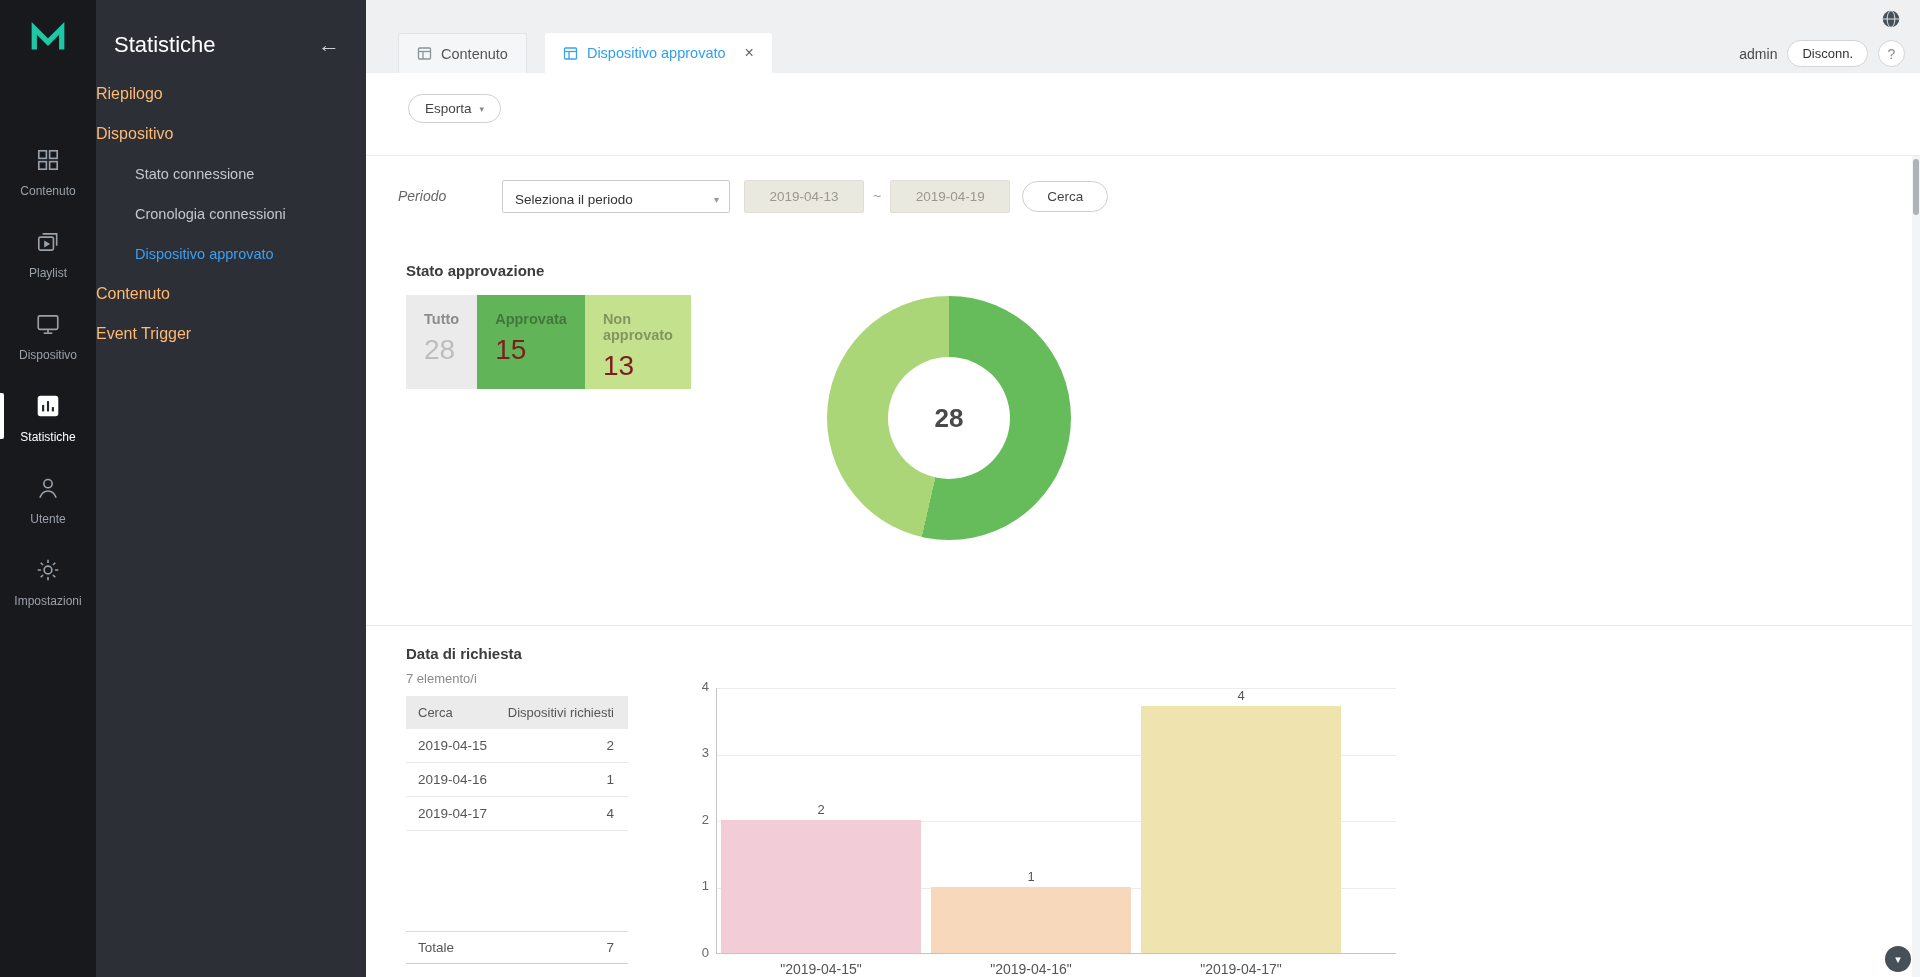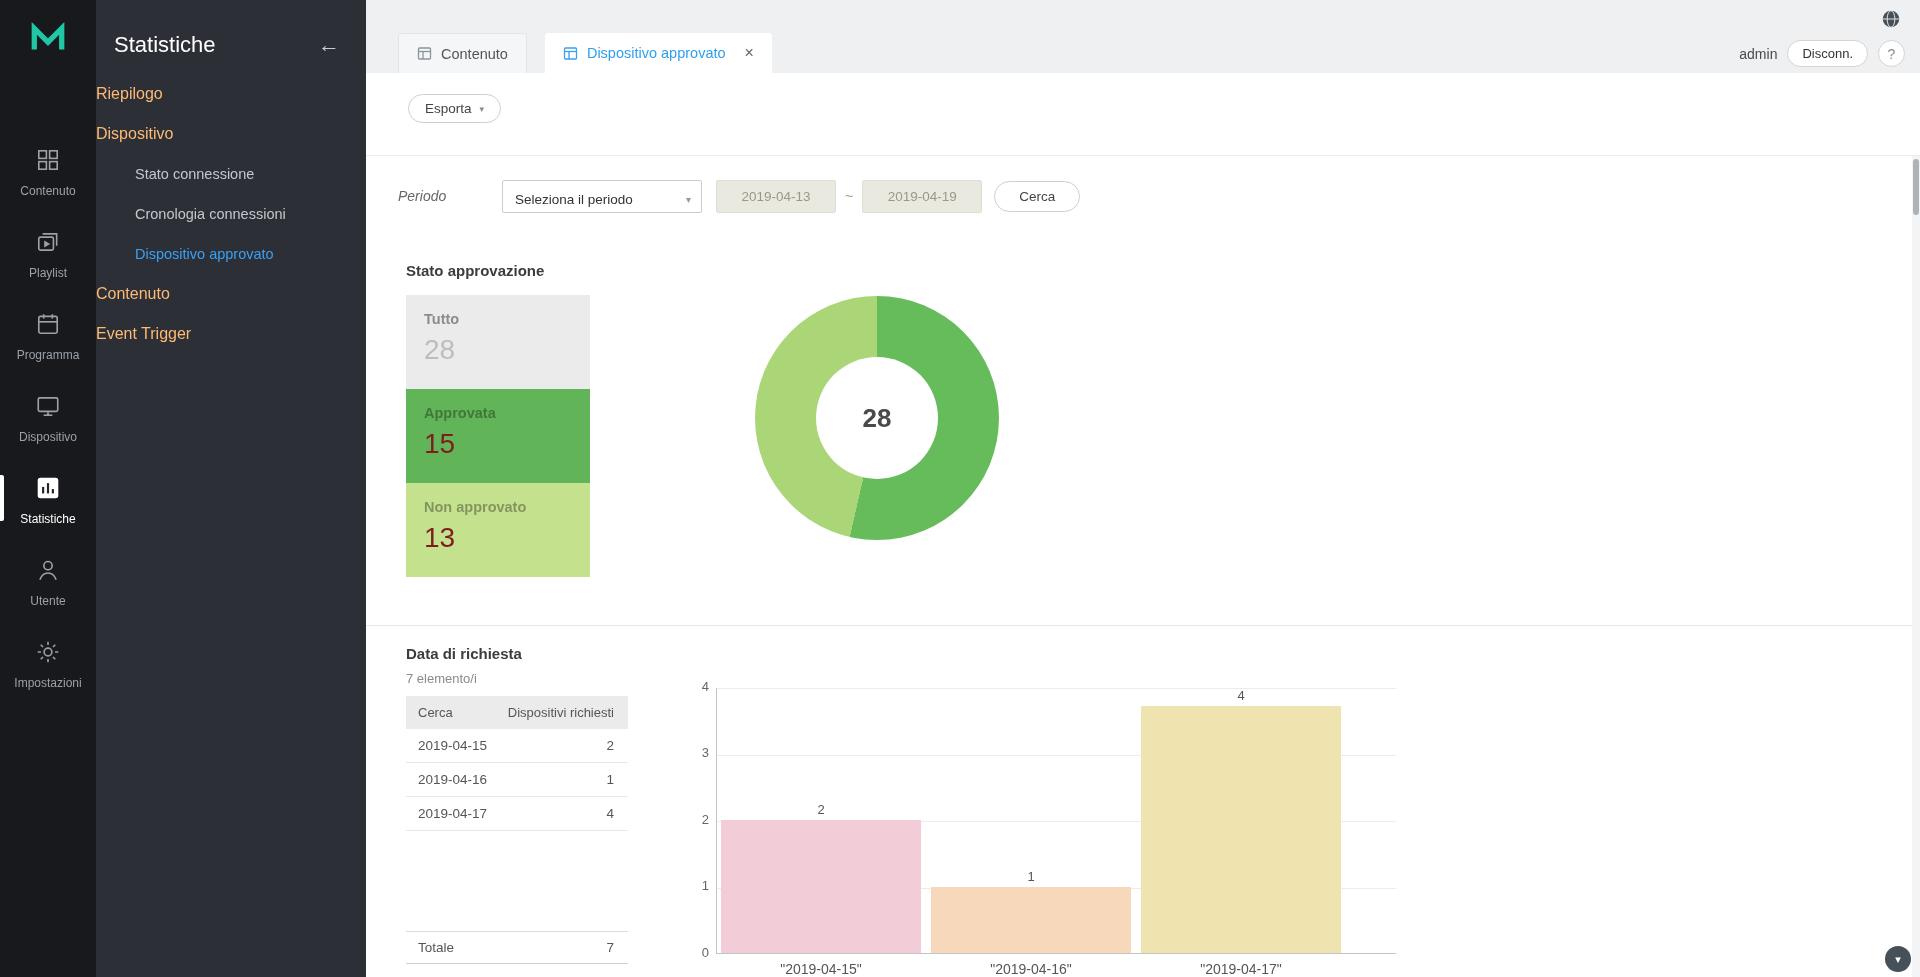--- a/index.html
+++ b/index.html
@@ -46,31 +46,31 @@
   .tab.active { background:#fff; color:#2f9ff0; }
   .tab .close { margin-left:10px; color:#666; font-size:16px; line-height:1; cursor:pointer; }
   .tab-icon { line-height:0; }
 
   .toolbar { position:absolute; top:73px; left:0; right:0; height:83px; background:#fff; border-bottom:1px solid #e9ebec; }
   .export-btn { position:absolute; top:21px; left:42px; height:29px; padding:0 16px; border:1px solid #cfcfcf; border-radius:15px; background:#fff; display:flex; align-items:center; gap:8px; font-size:13.5px; color:#444; cursor:pointer; }
   .caret { font-size:9px; color:#888; }
 
   .filters { position:absolute; top:156px; left:0; right:0; height:80px; display:flex; align-items:center; padding-left:32px; }
   .filter-label { width:104px; font-size:14px; color:#666;font-style:italic; }
-  .select { width:200px; height:33px; border:1px solid #ccc; border-radius:2px; background:#fff; display:flex; align-items:center; justify-content:space-between; padding:7px 10px 0 12px; font-size:13.5px; color:#333; cursor:pointer; margin-right:14px; }
+  .select { width:228px; height:33px; border:1px solid #ccc; border-radius:2px; background:#fff; display:flex; align-items:center; justify-content:space-between; padding:7px 10px 0 12px; font-size:13.5px; color:#333; cursor:pointer; margin-right:14px; }
   .select .caret { font-size:10px; color:#999; }
   .date-input { width:120px; height:33px; border:1px solid #e0ded4; background:#eae9e0; color:#9a988c; font-size:13.5px; text-align:center; border-radius:2px; font-family:inherit; }
   .tilde { margin:0 9px; color:#999; font-size:14px; }
   .search-btn { margin-left:12px; height:31px; padding:0 24px; border:1px solid #cfcfcf; border-radius:16px; background:#fff; font-size:13.5px; color:#444; cursor:pointer; }
 
   .section-title { font-size:15px; font-weight:bold; color:#3c3c3c; }
 
   .approval { position:absolute; top:262px; left:40px; right:60px; }
   .approval-row { display:flex; margin-top:16px; }
-  .stats { width:184px; display:flex; flex-direction:column; }
+  .stats { width:256px; display:flex; flex-direction:row; }
   .stat-box { height:94px; padding:16px 18px 0 18px; }
   .stat-label { font-size:14.5px; font-weight:bold; }
   .stat-value { font-size:28px; margin-top:7px; }
   .stat-box.gray .stat-label { color:#8c8c8c; }
   .stat-box.gray .stat-value { color:#bdbdbd; }
   .stat-box.colored .stat-label { color:rgba(0,0,0,0.34); }
   .stat-box.colored .stat-value { color:#7f1d1d; }
 
   .donut { margin-left:165px; position:relative; width:244px; height:244px; margin-top:1px; }
   .donut-ring { width:244px; height:244px; border-radius:50%; }
@@ -126,31 +126,20 @@
     </div>
     <div class="rail-item">
       <span>
         <svg width="26" height="26" viewBox="0 0 24 24" fill="none" stroke="currentColor" stroke-width="1.5">
           <path d="M7 4.5 h13 v11"></path>
             <rect x="3.5" y="7.5" width="13.5" height="12" rx="1.5"></rect>
           <polygon points="8.5,10.5 8.5,17 14,13.75" fill="currentColor" stroke="none"></polygon>
         </svg>
       </span>
       <span class="rail-label">Playlist</span>
-    </div>
-    <div class="rail-item">
-      <span>
-        <svg width="26" height="26" viewBox="0 0 24 24" fill="none" stroke="currentColor" stroke-width="1.5">
-          <rect x="3.5" y="5" width="17" height="15.5" rx="1.5"></rect>
-          <line x1="3.5" y1="10" x2="20.5" y2="10"></line>
-          <line x1="8" y1="3" x2="8" y2="7"></line>
-            <line x1="16" y1="3" x2="16" y2="7"></line>
-        </svg>
-      </span>
-      <span class="rail-label">Programma</span>
     </div>
     <div class="rail-item">
       <span>
         <svg width="26" height="26" viewBox="0 0 24 24" fill="none" stroke="currentColor" stroke-width="1.5">
           <rect x="3" y="4.5" width="18" height="12.5" rx="1.5"></rect>
           <line x1="12" y1="17" x2="12" y2="20.5"></line>
             <line x1="8" y1="20.5" x2="16" y2="20.5"></line>
         </svg>
       </span>
       <span class="rail-label">Dispositivo</span>

